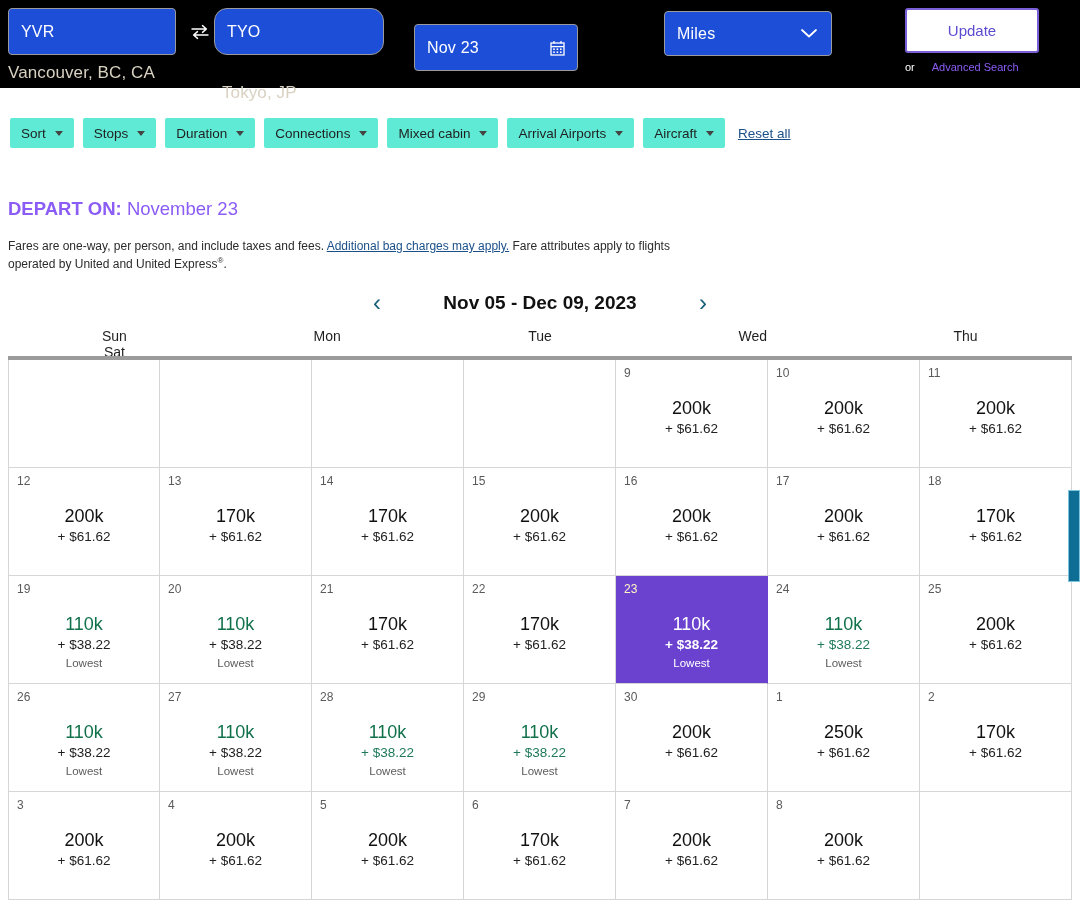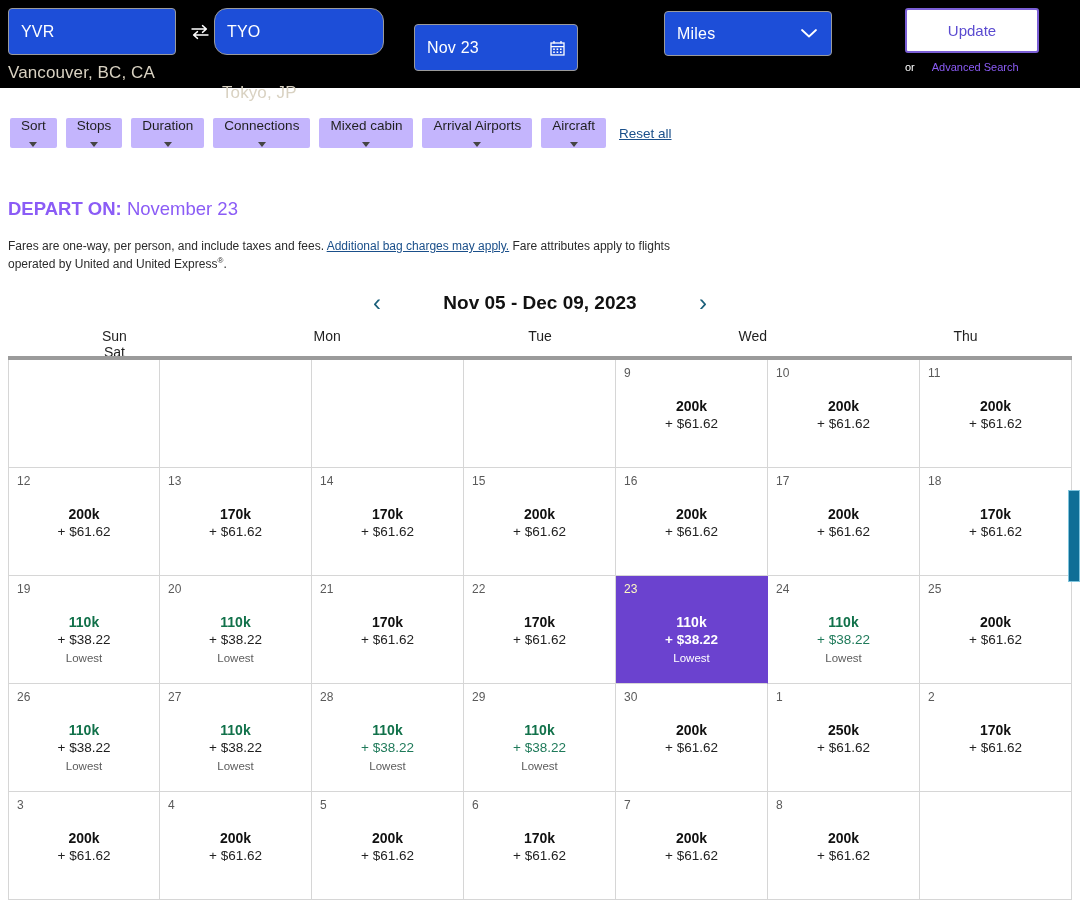--- a/index.html
+++ b/index.html
@@ -75,31 +75,30 @@
   
   .filterbar {
     position: absolute;
     left: 0; top: 112px;
     width: 1080px; height: 42px;
     display: flex; align-items: center;
     padding-left: 10px;
     gap: 9px;
   }
   .filter-chip {
-    background: #c4b5fd;
+    background: #5eead4;
     border: none;
     border-radius: 2px;
     height: 30px;
     padding: 0 11px;
     display: flex; align-items: center; gap: 9px;
     font-size: 13.5px;
     color: #1f1f1f;
     font-family: "Liberation Sans", sans-serif;
     cursor: pointer;
-    flex-direction: column;
   }
   .chip-caret {
     width: 0; height: 0;
     border-left: 4.5px solid transparent;
     border-right: 4.5px solid transparent;
     border-top: 5.5px solid #444;
   }
   .reset-all {
     font-size: 13.5px;
     color: #1a4f8a;
@@ -195,21 +194,21 @@
     left: 8px; top: 6px;
     font-size: 12px;
     color: #5a5a5a;
   }
   .cell .fare {
     position: absolute;
     left: 0; right: 0; top: 38px;
     text-align: center;
   }
   .cell .miles {
-    font-size: 14px; font-weight: bold; color: #111111;
+    font-size: 18px; font-weight: normal; color: #111111;
     line-height: 1.15;
   }
   .cell .cash {
     font-size: 13.5px; color: #222222;
     line-height: 1.5;
   }
   .cell .lowest-tag {
     font-size: 11.5px; color: #5c5c5c;
     line-height: 1.4;
   }

